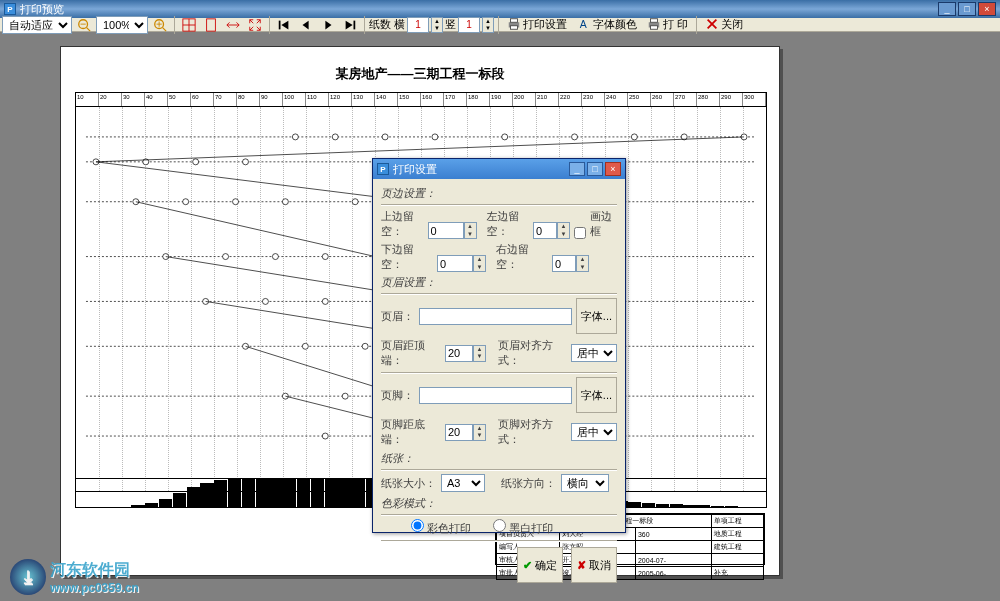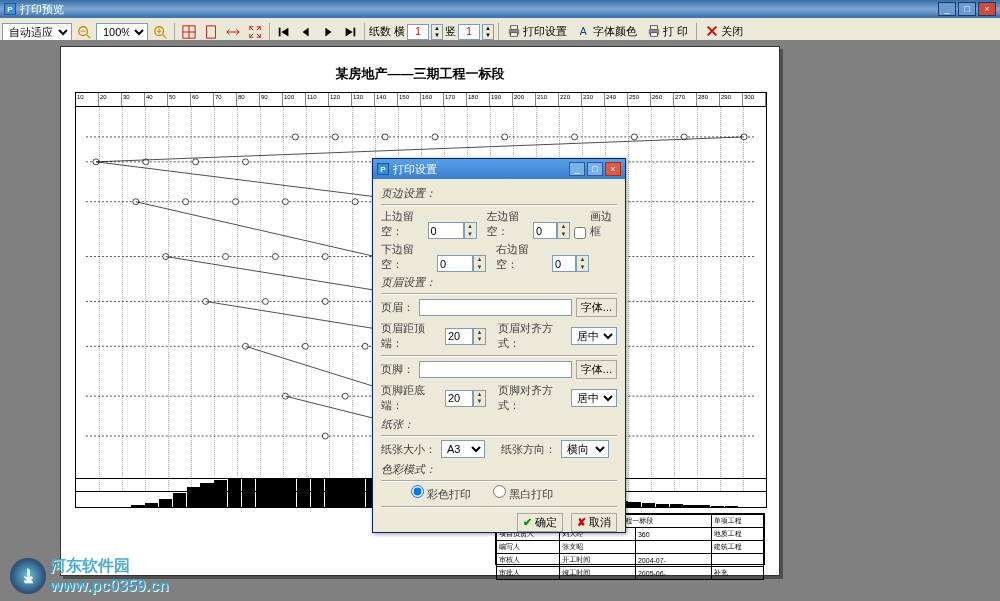--- a/index.html
+++ b/index.html
@@ -29,21 +29,21 @@
   .tb-btn {
     width: 18px; height: 14px;
     border: 1px solid #1a3a6a;
     background: #6a9ad0;
     color: #fff;
     font-size: 9px;
     display: flex; align-items: center; justify-content: center;
   }
   .tb-btn.close { background: #d04a3a; }
   .toolbar {
-    height: 28px;
+    height: 14px;
     background: #ece9d8;
     border-bottom: 1px solid #aca899;
     display: flex;
     align-items: center;
     padding: 0 2px;
     gap: 2px;
     font-size: 11px;
   }
   .tbsep { width: 1px; height: 18px; background: #aca899; margin: 0 2px; }
   .tbcombo {
@@ -172,21 +172,21 @@
   .spinbox .sp span { flex:1; font-size:6px; text-align:center; line-height:7px; cursor: pointer; }
   .txt {
     height:17px; border:1px solid #7f9db9; background:#fff;
     font-size:11px; padding:0 2px;
   }
   .combo {
     height:18px; border:1px solid #7f9db9; background:#fff;
     font-size:11px; padding:0 1px;
   }
   .btn {
-    height: 19px; min-width: 46px;
+    height: 36px; min-width: 46px;
     border: 1px solid #aca899; background: #ece9d8;
     font-size: 11px; padding: 0 4px;
     display:inline-flex; align-items:center; justify-content:center; gap:3px;
   }
   .dlg-foot {
     display:flex; justify-content:flex-end; gap:8px;
     padding: 6px 8px;
   }
   .chk { width:12px; height:12px; }
   .radio-row { display:flex; gap: 22px; padding-left: 30px; margin-top:4px; }
@@ -681,15 +681,15 @@
       <span style="color:#c00;font-weight:bold">✘</span>
       <span>取消</span>
     </button>
   </div>
 </div>
 
 <div class="watermark">
   <div class="wm-logo">⤓</div>
   <div>
     <div>河东软件园</div>
-    <div style="font-size:16px">www.pc0359.cn</div>
+    <div style="font-size:12px">www.pc0359.cn</div>
   </div>
 </div>
 
 </body></html>

